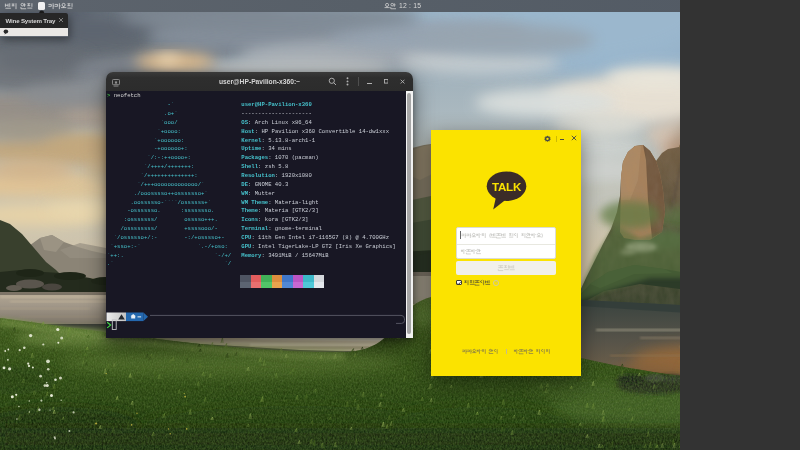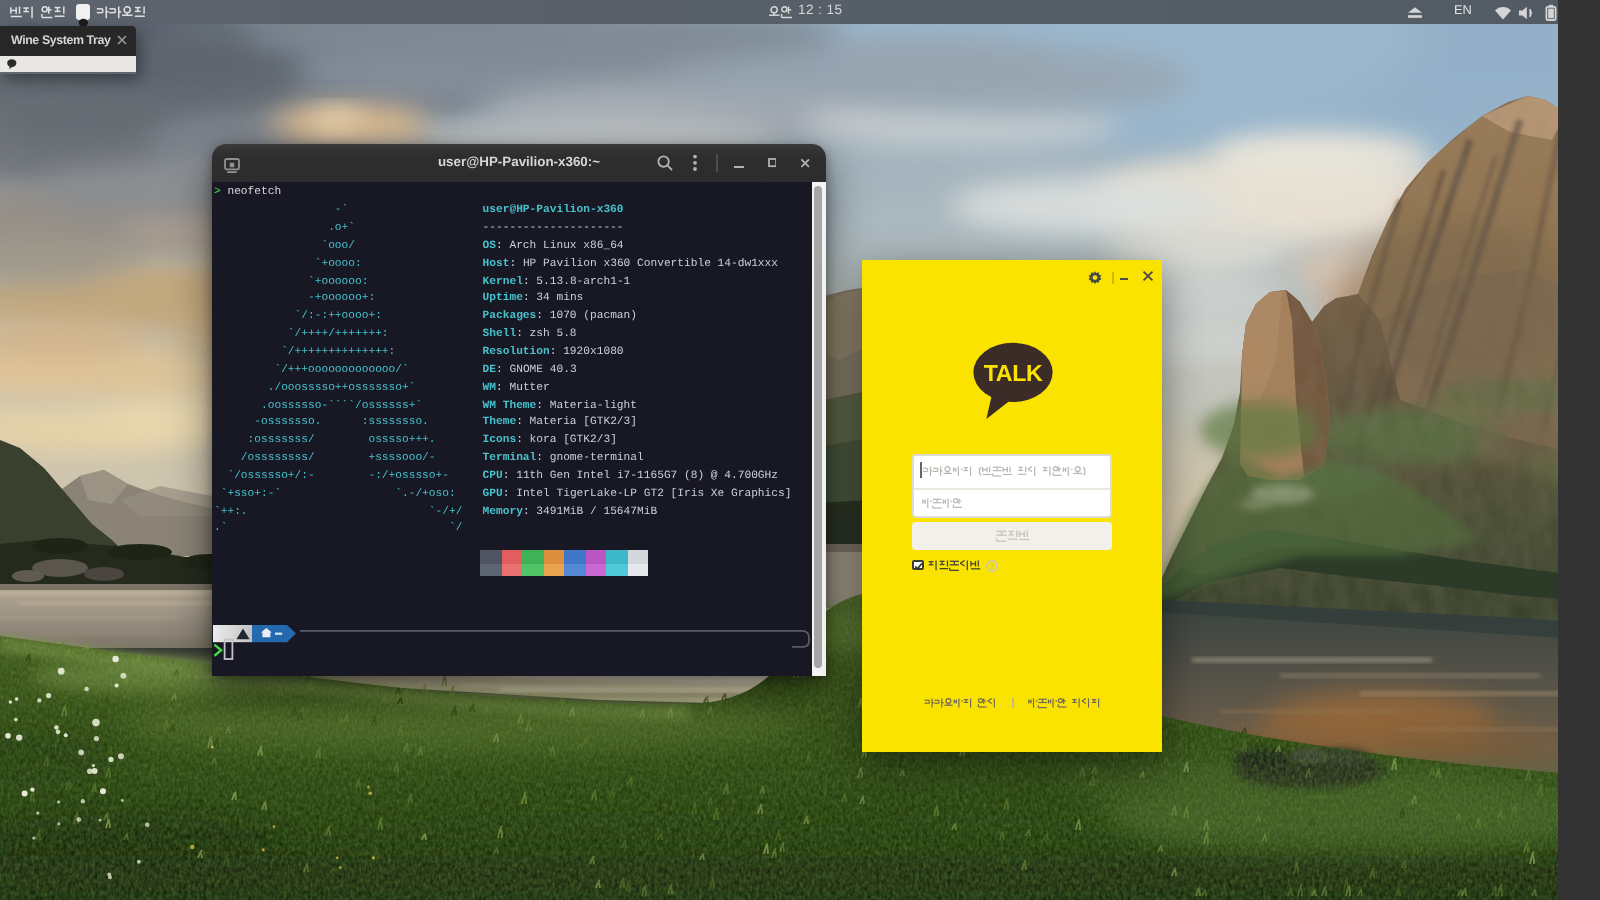--- a/index.html
+++ b/index.html
@@ -1,15 +1,15 @@
 <!DOCTYPE html>
 <html><head><meta charset="utf-8"><style>
 *{margin:0;padding:0;box-sizing:border-box}
 html,body{width:800px;height:450px;overflow:hidden;background:#333;font-family:"Liberation Sans",sans-serif}
-#stage{position:relative;width:779px;height:450px;overflow:hidden}
+#stage{position:relative;width:680px;height:450px;overflow:hidden}
 .abs{position:absolute}
 pre{font-family:"Liberation Mono",monospace}
 </style></head><body>
 <div id="stage">
 <svg class="abs" style="left:0;top:0" width="800" height="450" viewBox="0 0 800 450">
       <defs>
 <linearGradient id="sky" x1="0" y1="0" x2="0" y2="1">
  <stop offset="0" stop-color="#8fa5b5"></stop>
           <stop offset="0.35" stop-color="#aab8bf"></stop>
  <stop offset="0.6" stop-color="#c2c2b5"></stop>

